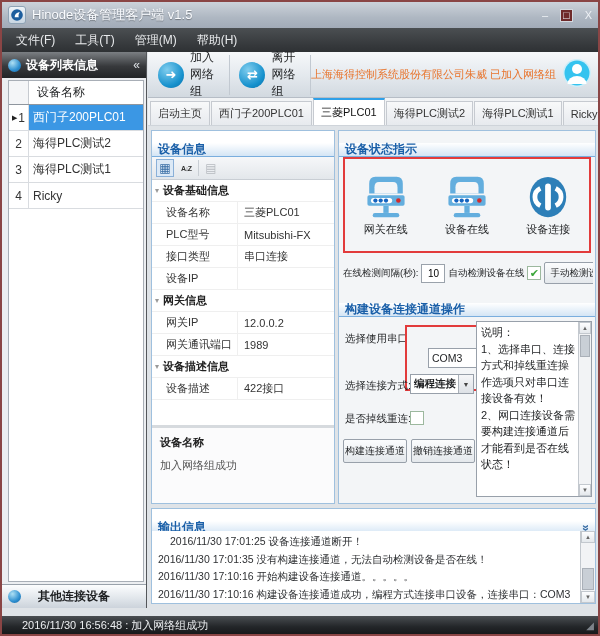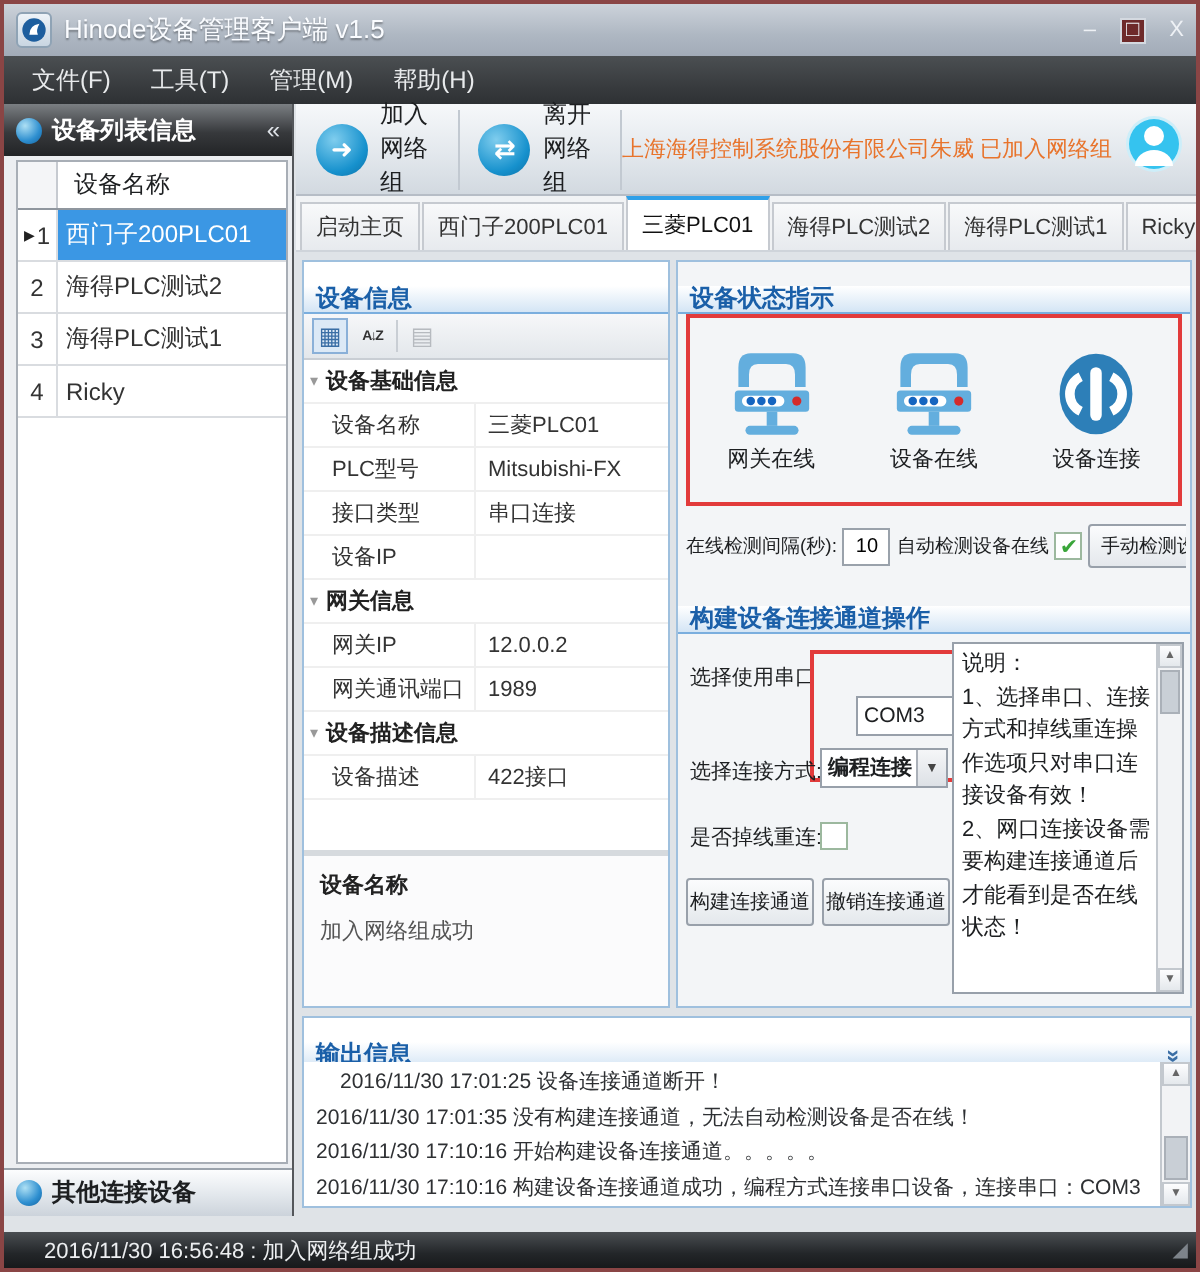--- a/index.html
+++ b/index.html
@@ -36,21 +36,21 @@
   .thead { display:flex; height:24px; border-bottom:1px solid #8f969e; }
   .thead .corner { width:20px; border-right:1px solid #c6cad0; background:#f4f5f7; }
   .thead .colname { flex:1; font-size:12px; color:#1d1f21; display:flex; align-items:center; padding-left:8px; }
   .trow { display:flex; height:26px; border-bottom:1px solid #d9dce0; }
   .trow .num { width:20px; border-right:1px solid #d9dce0; font-size:12px; color:#333; display:flex; align-items:center;
     justify-content:center; gap:1px; background:#fff; }
   .curmark { font-size:7px; color:#222; }
   .trow .nm { flex:1; font-size:12px; color:#333; display:flex; align-items:center; padding-left:4px; }
   .trow.selected .nm { background:#3b97e4; color:#fff; }
   .sb-footer { margin-top:auto; height:24px; background:linear-gradient(#fcfdfe,#e2e7ec 55%,#ccd3db);
-    border-top:1px solid #9aa2ab; display:flex; align-items:center; gap:5px; padding:0 6px; font-size:12px; color:#1d1f21; font-weight:bold; flex:none; }
+    border-top:1px solid #9aa2ab; display:flex; align-items:center; gap:17px; padding:0 6px; font-size:12px; color:#1d1f21; font-weight:bold; flex:none; }
 
   
   .main { position:absolute; top:50px; left:146px; right:0; bottom:26px; }
   .toolbar { position:absolute; top:0; left:0; right:0; height:46px;
     background:linear-gradient(#f6f8fa,#e3e8ed 55%,#d2d9e0); border-bottom:1px solid #b6bdc6; display:flex; align-items:center; }
   .tbtn { display:flex; align-items:center; gap:6px; padding:0 10px; height:100%; font-size:12px; color:#1d1f21; cursor:default; }
   .tico { width:26px; height:26px; border-radius:50%; color:#fff; flex:none;
     background:radial-gradient(circle at 35% 30%,#7fcdee,#1691cd 65%,#0d6ea3);
     display:flex; align-items:center; justify-content:center; font-size:13px; font-weight:bold; }
   .tsep { width:1px; height:40px; background:#c2c9d1; }

